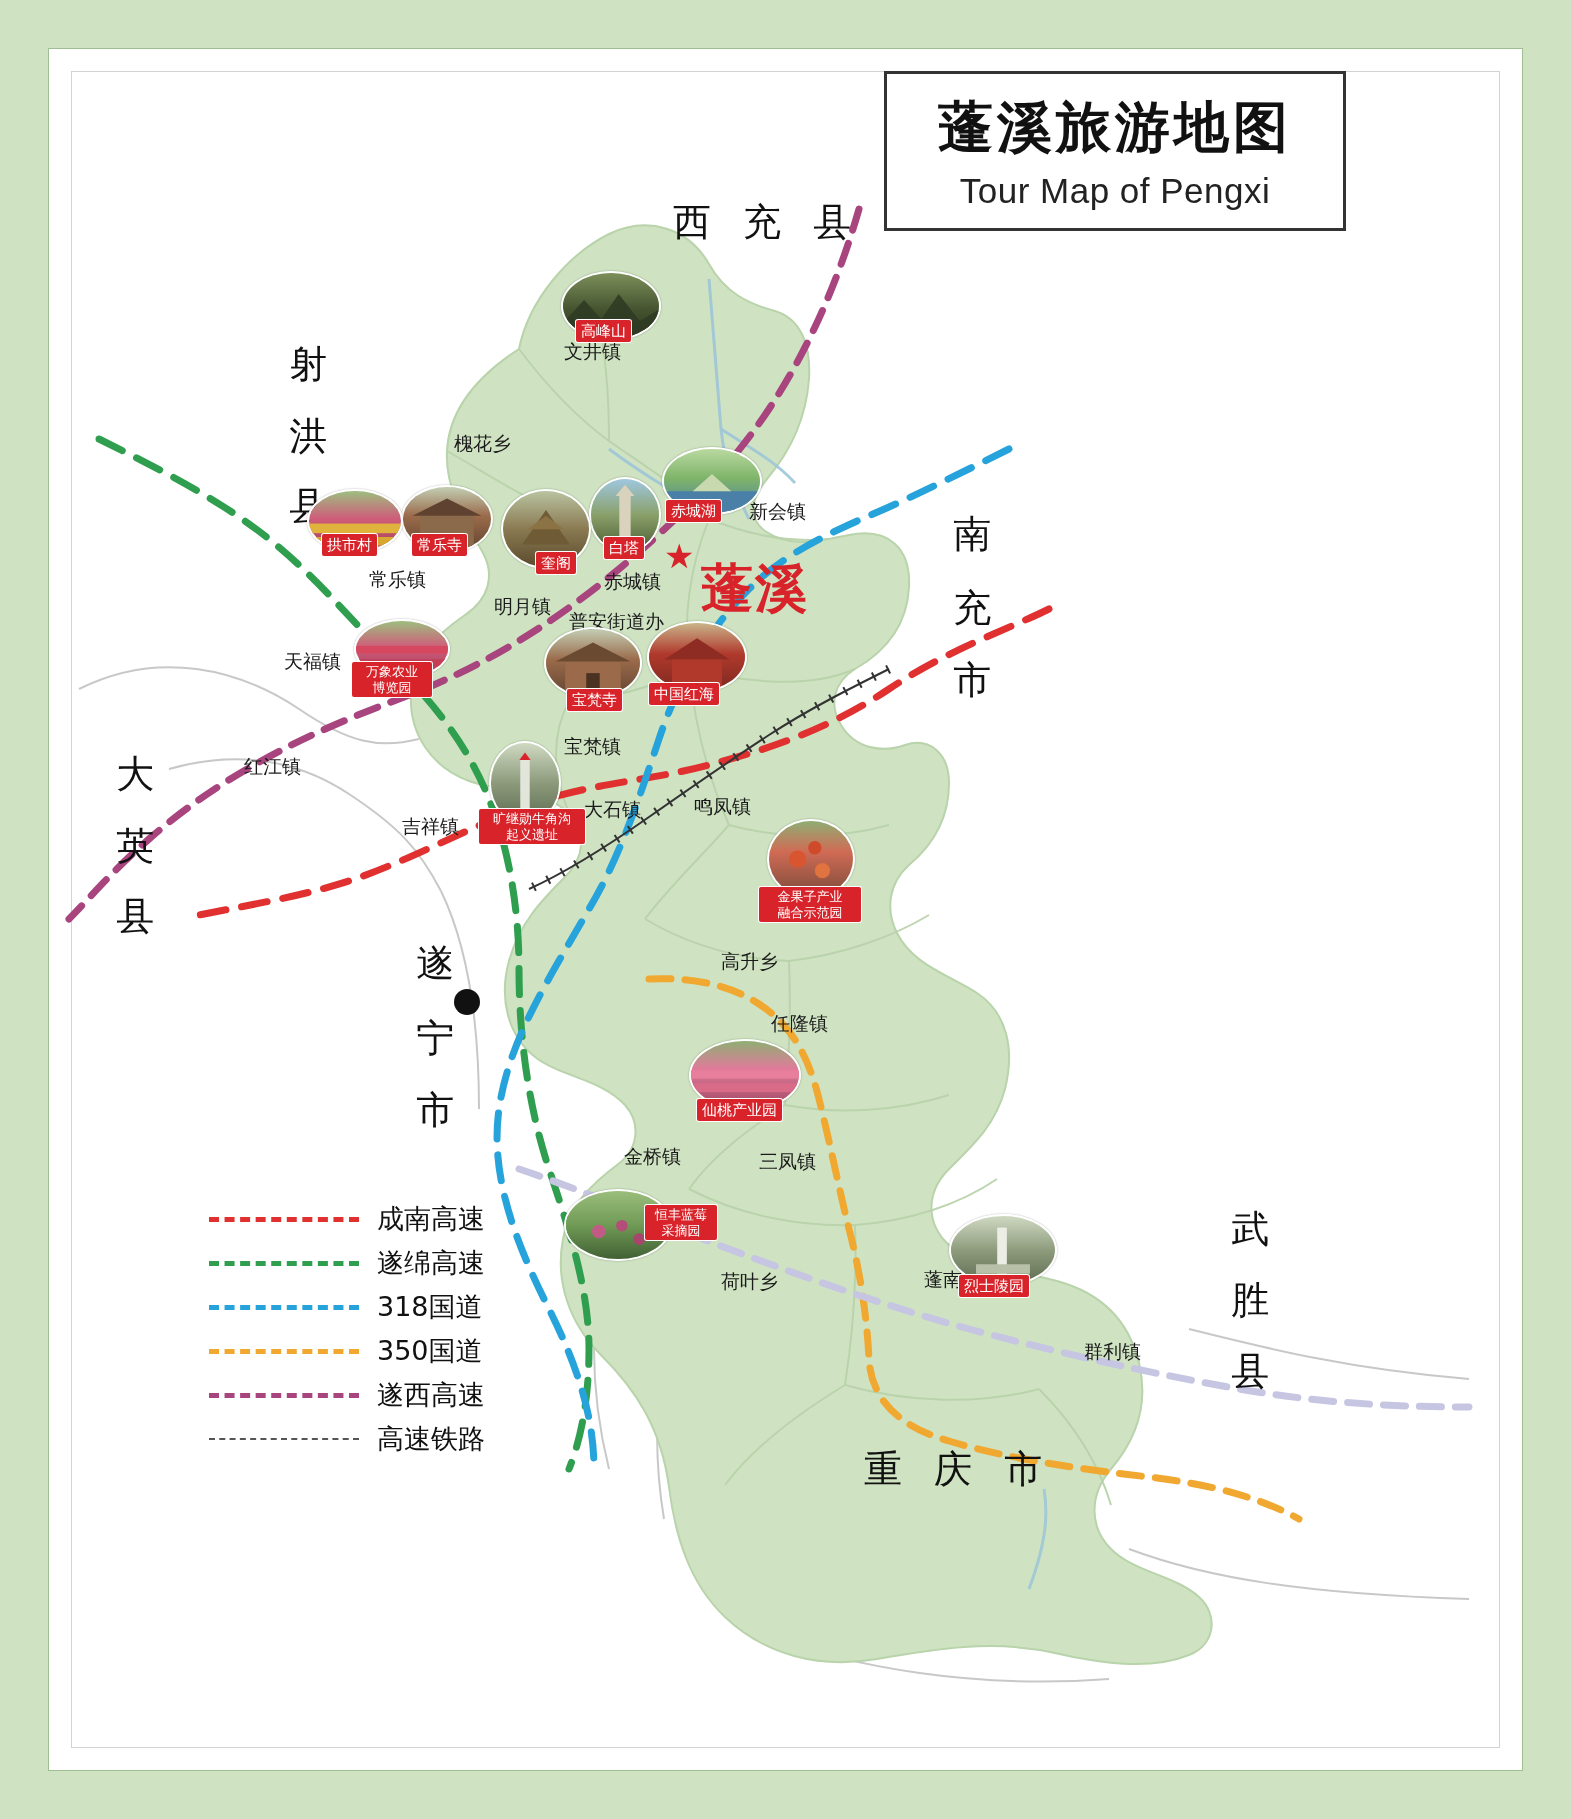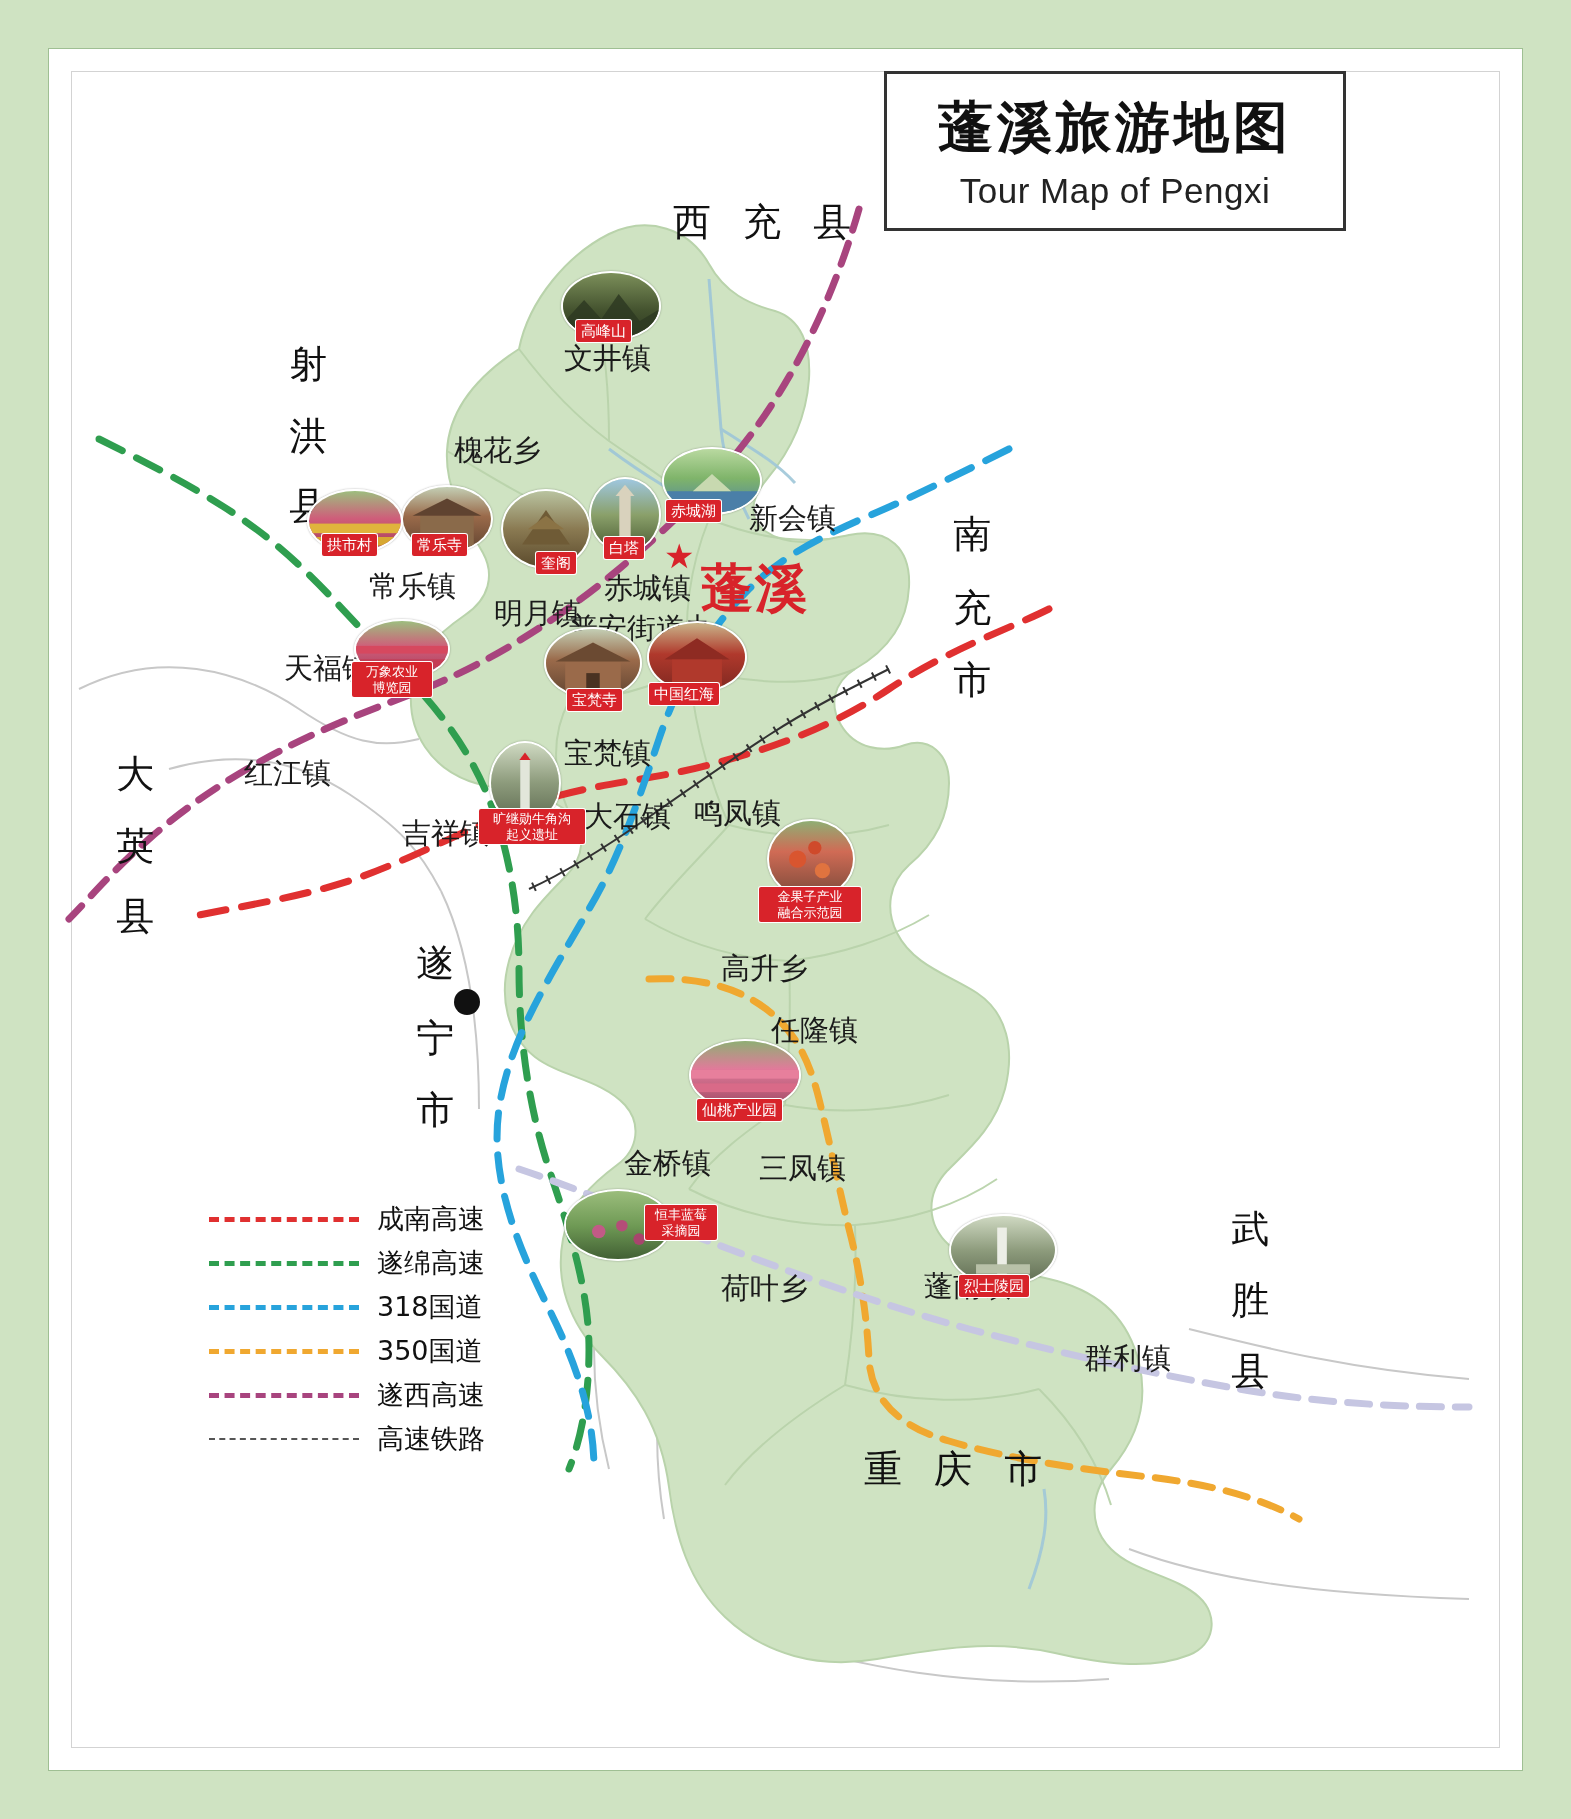--- a/index.html
+++ b/index.html
@@ -41,21 +41,21 @@
   }
   
   .county-shape{
     position:absolute;left:0;top:0;width:1475px;height:1723px;
   }
   
   .lbl{
     position:absolute;color:#1a1a1a;white-space:nowrap;
     font-family:"DejaVu Sans","Liberation Sans",sans-serif;
   }
-  .town{font-size:29px;}
+  .town{font-size:19px;}
   .neighbor{
     font-size:38px;letter-spacing:10px;line-height:1.35;color:#111;
     text-align:center;
   }
   .neighbor.vert{writing-mode:vertical-rl;text-orientation:upright;letter-spacing:14px;}
   .city-main{
     font-size:52px;color:#d8232a;font-weight:bold;letter-spacing:2px;
   }
   
   .cap{

